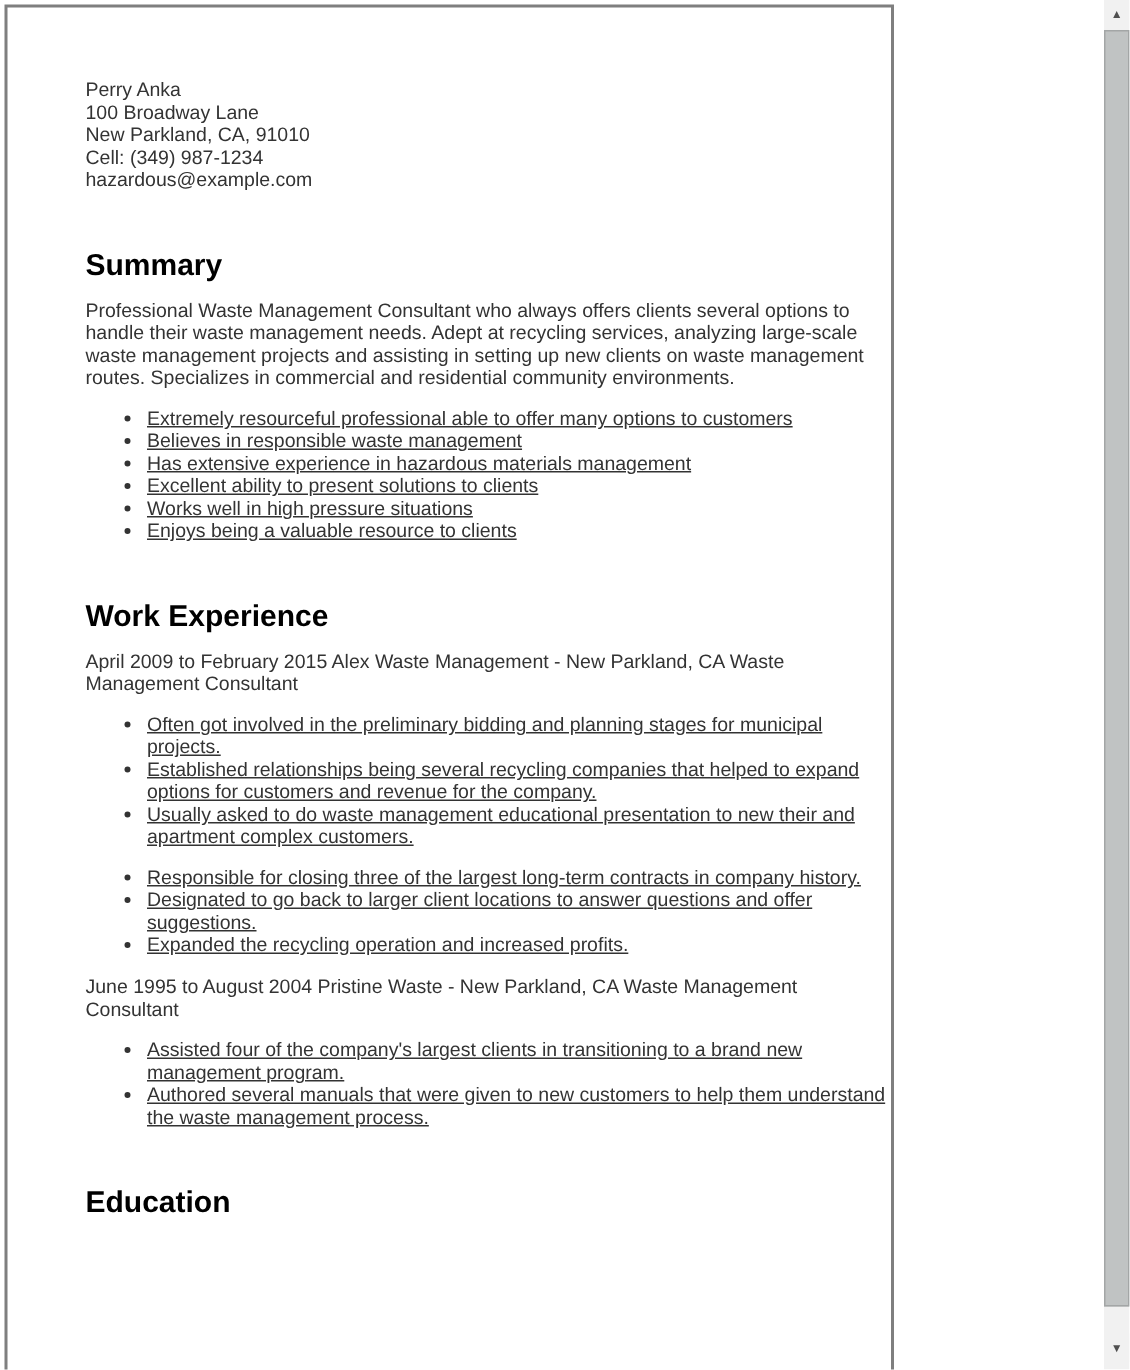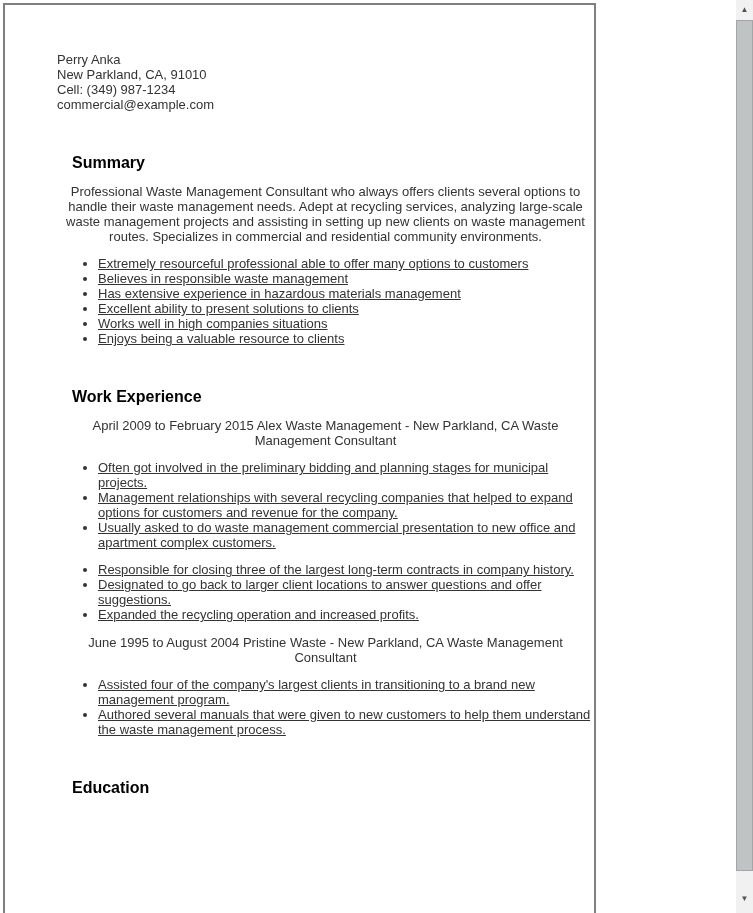--- a/index.html
+++ b/index.html
@@ -30,29 +30,28 @@
   }
   .content {
     padding: 47px 0 0 52px;
     width: 100%;
     color: #333333;
     font-size: 13px;
     line-height: 15px;
   }
   .contact div { white-space: nowrap; }
   h2.section-heading {
-    font-size: 16px;
+    font-size: 20px;
     line-height: 17px;
     font-weight: bold;
     color: #000000;
-    margin: 42px 0 0 15px;
+    margin: 42px 0 0 0;
   }
   p.body-text {
     margin: 13px 0 0 0;
-    text-align: center;
   }
   ul.bullet-list {
     margin: 12px 0 0 0;
     padding: 0 0 0 41px;
     list-style: disc outside;
     text-decoration: underline;
   }
   ul.bullet-list li {
     margin: 0;
     padding: 0;
@@ -94,44 +93,45 @@
 </head>
 <body>
 
 <div class="viewport">
 
   <div class="page">
     <div class="content">
 
       <div class="contact">
         <div>Perry Anka</div>
+        <div>100 Broadway Lane</div>
         <div>New Parkland, CA, 91010</div>
         <div>Cell: (349) 987-1234</div>
-        <div>commercial@example.com</div>
+        <div>hazardous@example.com</div>
       </div>
 
       <h2 class="section-heading">Summary</h2>
       <p class="body-text">Professional Waste Management Consultant who always offers clients several options to handle their waste management needs. Adept at recycling services, analyzing large-scale waste management projects and assisting in setting up new clients on waste management routes. Specializes in commercial and residential community environments.</p>
 
       <ul class="bullet-list">
         <li>Extremely resourceful professional able to offer many options to customers</li>
         <li>Believes in responsible waste management</li>
         <li>Has extensive experience in hazardous materials management</li>
         <li>Excellent ability to present solutions to clients</li>
-        <li>Works well in high companies situations</li>
+        <li>Works well in high pressure situations</li>
         <li>Enjoys being a valuable resource to clients</li>
       </ul>
 
       <h2 class="section-heading">Work Experience</h2>
 
       <p class="body-text">April 2009 to February 2015 Alex Waste Management - New Parkland, CA Waste Management Consultant</p>
       <ul class="bullet-list">
         <li>Often got involved in the preliminary bidding and planning stages for municipal projects.</li>
-        <li>Management relationships with several recycling companies that helped to expand options for customers and revenue for the company.</li>
-        <li>Usually asked to do waste management commercial presentation to new office and apartment complex customers.</li>
+        <li>Established relationships being several recycling companies that helped to expand options for customers and revenue for the company.</li>
+        <li>Usually asked to do waste management educational presentation to new their and apartment complex customers.</li>
       </ul>
 
       <ul class="bullet-list">
         <li>Responsible for closing three of the largest long-term contracts in company history.</li>
         <li>Designated to go back to larger client locations to answer questions and offer suggestions.</li>
         <li>Expanded the recycling operation and increased profits.</li>
       </ul>
 
       <p class="body-text">June 1995 to August 2004 Pristine Waste - New Parkland, CA Waste Management Consultant</p>
       <ul class="bullet-list">

